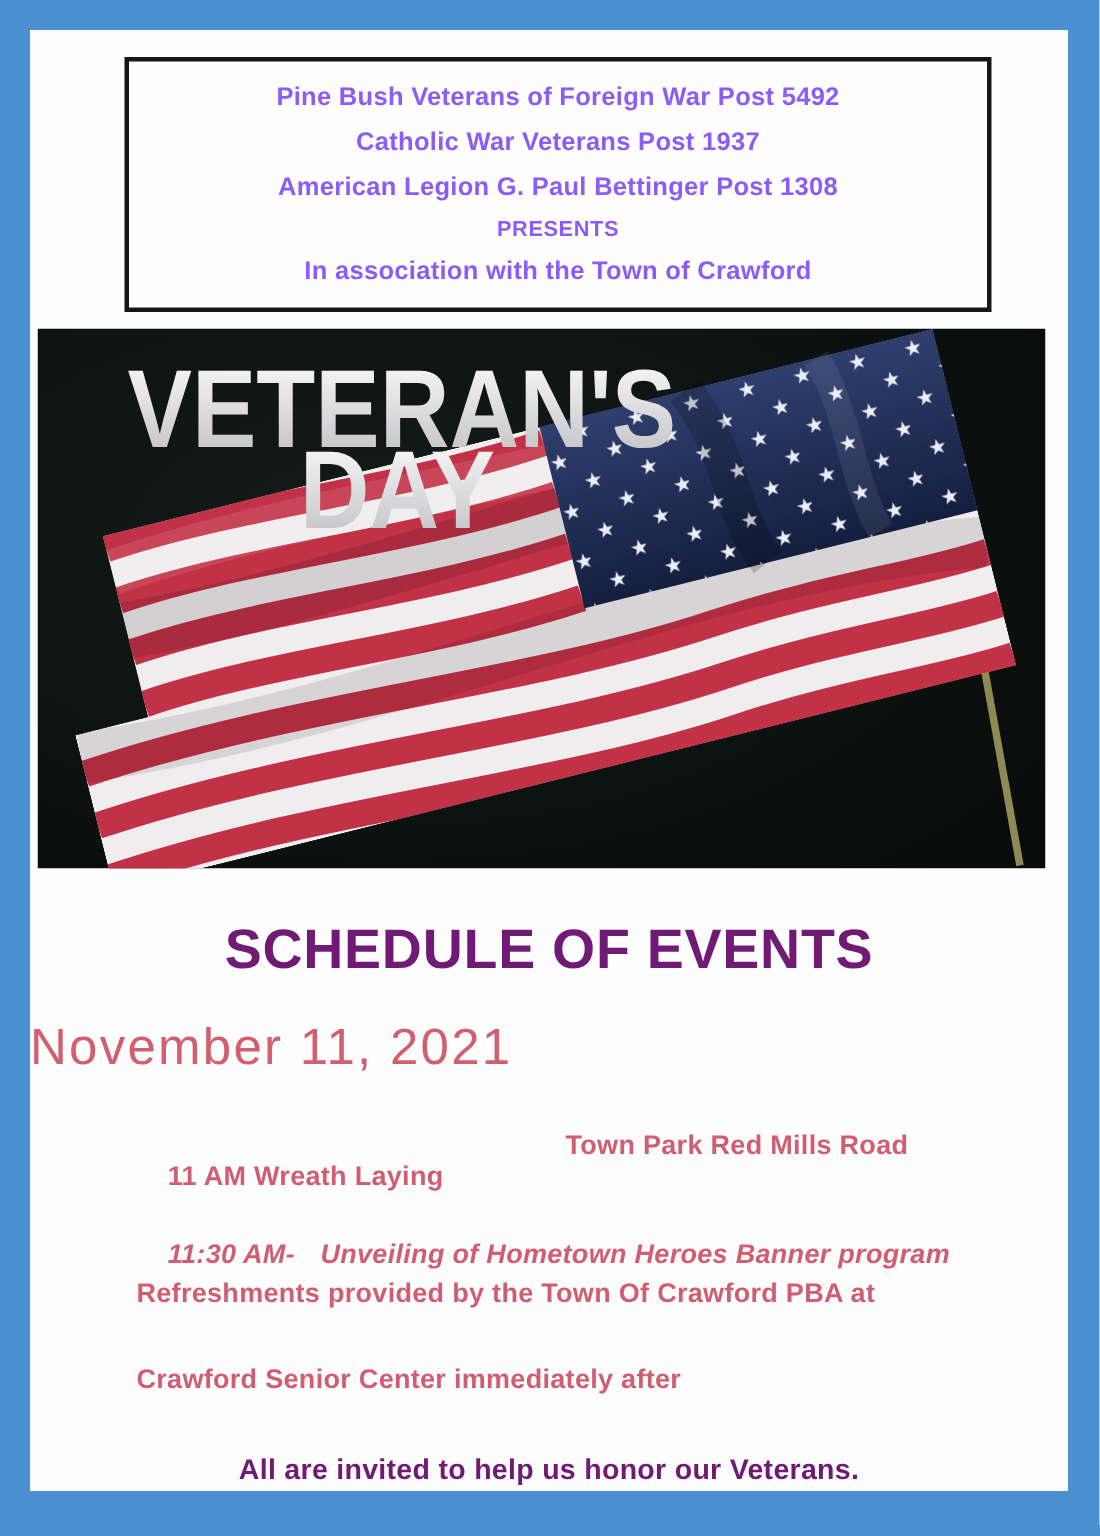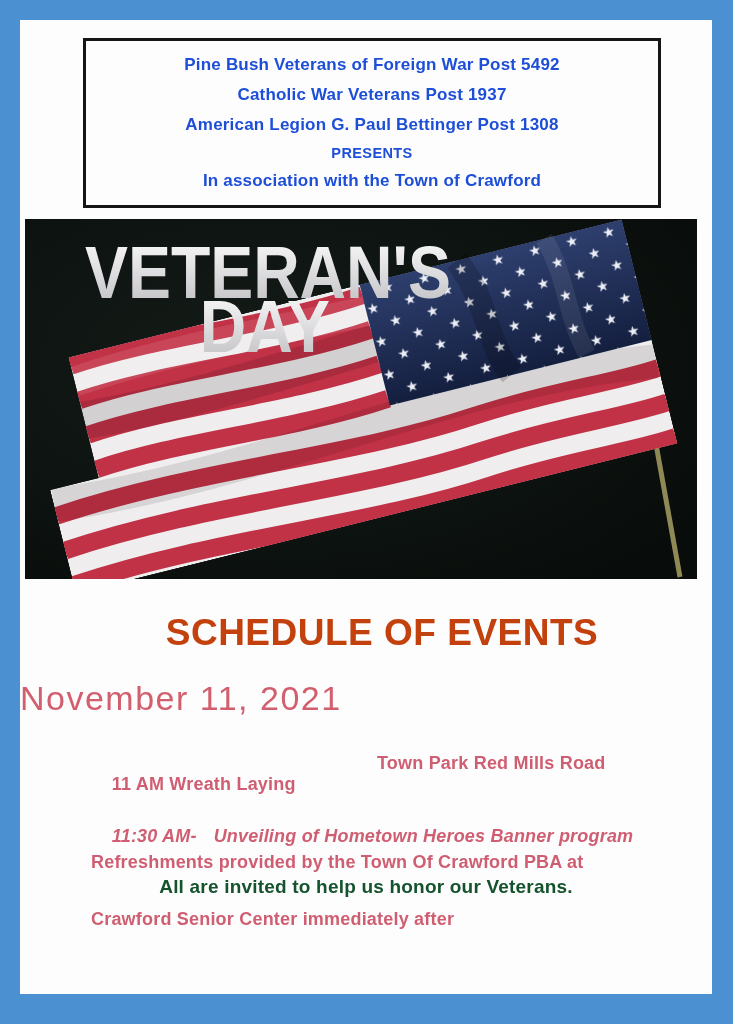--- a/index.html
+++ b/index.html
@@ -12,48 +12,48 @@
     position:absolute;left:20px;top:20px;width:692px;height:974px;
     background:#fdfdfd;
   }
   .header-box{
     position:absolute;left:63px;top:18px;width:578px;height:170px;
     border:3px solid #161616;background:#fdfdfd;
     display:flex;flex-direction:column;justify-content:space-evenly;
     text-align:center;padding:4px 0;box-sizing:border-box;
   }
   .hline{
-    font-size:17px;font-weight:bold;color:#1d4ed8;letter-spacing:.2px;
+    font-size:17px;font-weight:bold;color:#8b5cf6;letter-spacing:.2px;
   }
   .hline.presents{font-size:14.5px;letter-spacing:.4px;}
   .flag-wrap{
     position:absolute;left:5px;top:199px;width:672px;height:280px;
   }
   .flag-wrap svg{display:block;width:672px;height:360px;}
   .sched-heading{
     position:absolute;left:0;top:592px;width:100%;text-align:center;
-    font-size:37px;font-weight:bold;color:#c2410c;letter-spacing:.5px;padding-left:16px;
+    font-size:37px;font-weight:bold;color:#701a75;letter-spacing:.5px;
   }
   .event-date{
     position:absolute;left:0;top:659px;width:100%;text-align:left;
     font-size:34px;font-weight:normal;color:#d25f6e;letter-spacing:1.5px;
   }
   .evt{
     position:absolute;left:71px;font-size:18px;font-weight:bold;
     color:#d05e72;letter-spacing:.2px;white-space:pre;
   }
   .evt.e1{top:733px;width:560px;}
   .evt.e1 .loc{position:absolute;left:286px;top:0;}
   .evt.e2{top:785px;font-style:italic;}
   .evt.e2 .desc{margin-left:17px;}
   .evt.n1{top:832px;}
   .evt.n2{top:865px;margin-top:24px;}
   .closing{
-    position:absolute;left:0;top:856px;width:100%;text-align:center;
-    font-size:19px;font-weight:bold;color:#14532d;letter-spacing:.2px;
+    position:absolute;left:0;top:950px;width:100%;text-align:center;
+    font-size:19px;font-weight:bold;color:#701a75;letter-spacing:.2px;
   }
 </style>
 </head>
 <body>
 
 <div class="paper">
 
   <div class="header-box">
     <div class="hline">Pine Bush Veterans of Foreign War Post 5492</div>
     <div class="hline">Catholic War Veterans Post 1937</div>

